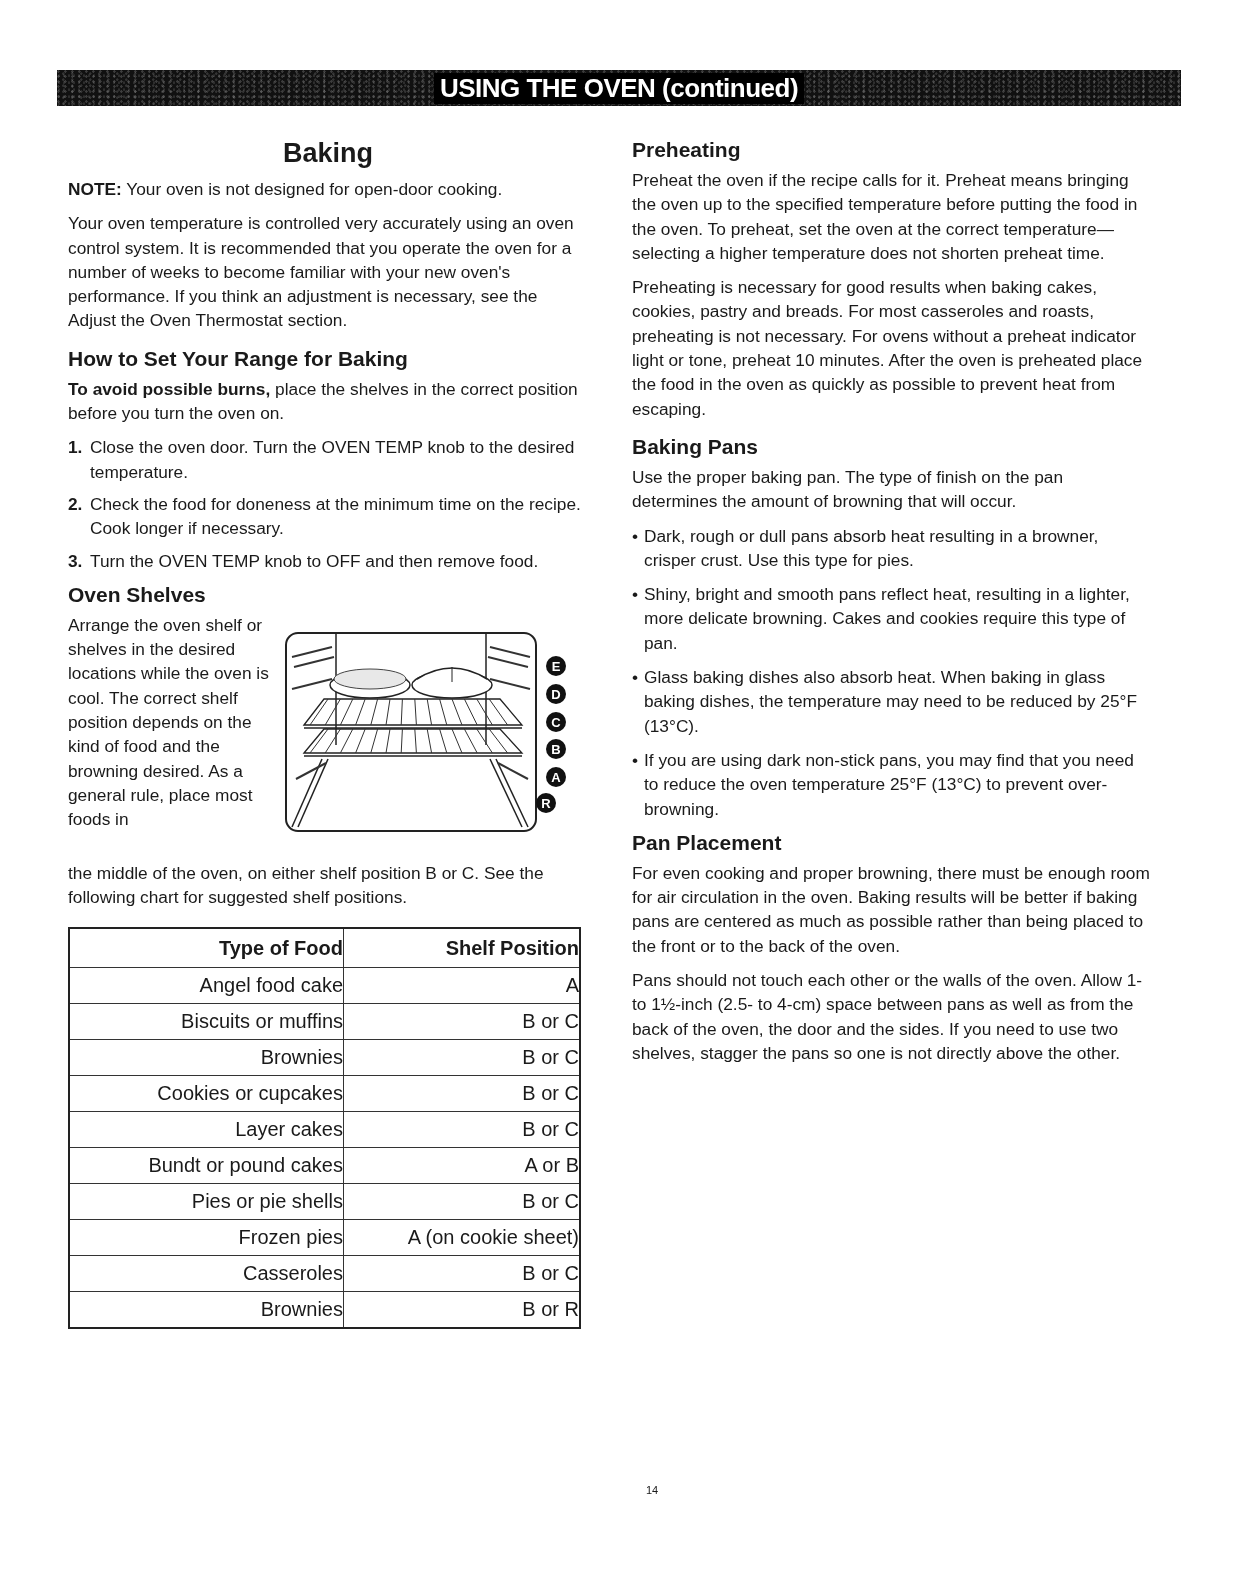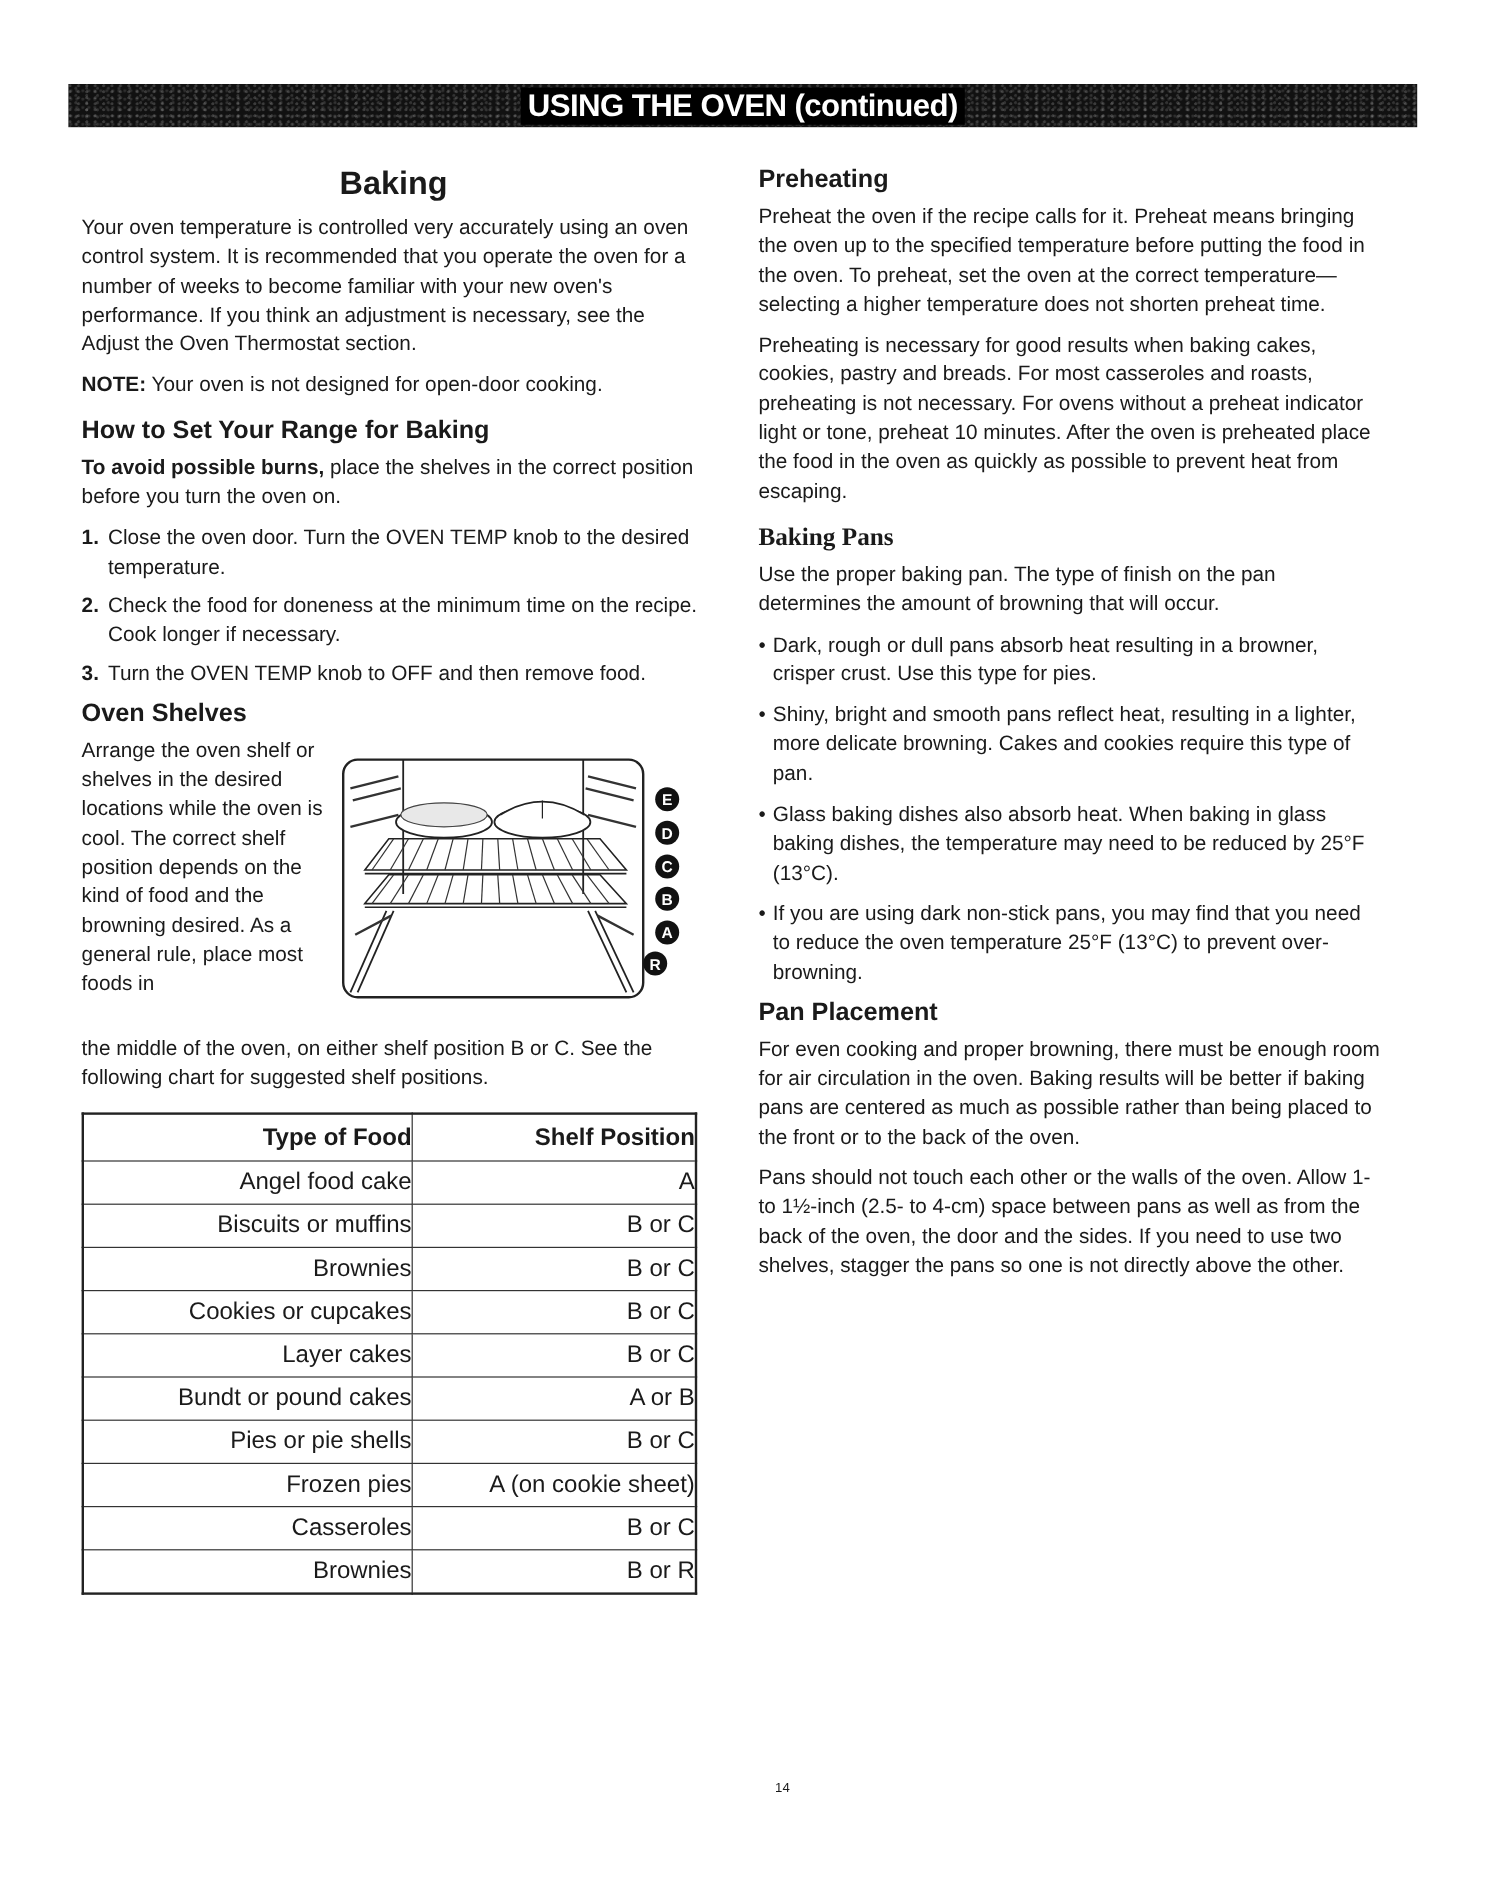--- a/index.html
+++ b/index.html
@@ -56,22 +56,22 @@
 <body>
 
 <div class="banner">
   <span>USING THE OVEN (continued)</span>
 </div>
 
 <div class="col col-left">
 
   <div class="section">
     <h1>Baking</h1>
+    <p><b class="lead">NOTE:</b><span> Your oven is not designed for open-door cooking.</span></p>
     <p>Your oven temperature is controlled very accurately using an oven control system. It is recommended that you operate the oven for a number of weeks to become familiar with your new oven's performance. If you think an adjustment is necessary, see the Adjust the Oven Thermostat section.</p>
-    <p><b class="lead">NOTE:</b><span> Your oven is not designed for open-door cooking.</span></p>
   </div>
 
   <div class="section" style="margin-top:14px;">
     <h2>How to Set Your Range for Baking</h2>
     <p><b class="lead">To avoid possible burns,</b><span> place the shelves in the correct position before you turn the oven on.</span></p>
     <ol class="steps">
       <li><span class="num">1.</span><span>Close the oven door. Turn the OVEN TEMP knob to the desired temperature.</span></li>
       <li><span class="num">2.</span><span>Check the food for doneness at the minimum time on the recipe. Cook longer if necessary.</span></li>
       <li><span class="num">3.</span><span>Turn the OVEN TEMP knob to OFF and then remove food.</span></li>
     </ol>
@@ -225,21 +225,21 @@
 
 <div class="col col-right">
 
   <div class="section">
     <h2 style="margin-top:6px;">Preheating</h2>
     <p>Preheat the oven if the recipe calls for it. Preheat means bringing the oven up to the specified temperature before putting the food in the oven. To preheat, set the oven at the correct temperature—selecting a higher temperature does not shorten preheat time.</p>
     <p>Preheating is necessary for good results when baking cakes, cookies, pastry and breads. For most casseroles and roasts, preheating is not necessary. For ovens without a preheat indicator light or tone, preheat 10 minutes. After the oven is preheated place the food in the oven as quickly as possible to prevent heat from escaping.</p>
   </div>
 
   <div class="section">
-    <h2 style="margin-top:14px;font-family:Liberation Serif, serif;">Baking Pans</h2>
+    <h2 style="margin-top:14px;">Baking Pans</h2>
     <p>Use the proper baking pan. The type of finish on the pan determines the amount of browning that will occur.</p>
     <ul class="bullets">
       <li><span class="dot">•</span><span>Dark, rough or dull pans absorb heat resulting in a browner, crisper crust. Use this type for pies.</span></li>
       <li><span class="dot">•</span><span>Shiny, bright and smooth pans reflect heat, resulting in a lighter, more delicate browning. Cakes and cookies require this type of pan.</span></li>
       <li><span class="dot">•</span><span>Glass baking dishes also absorb heat. When baking in glass baking dishes, the temperature may need to be reduced by 25°F (13°C).</span></li>
       <li><span class="dot">•</span><span>If you are using dark non-stick pans, you may find that you need to reduce the oven temperature 25°F (13°C) to prevent over-browning.</span></li>
     </ul>
   </div>
 
   <div class="section">

